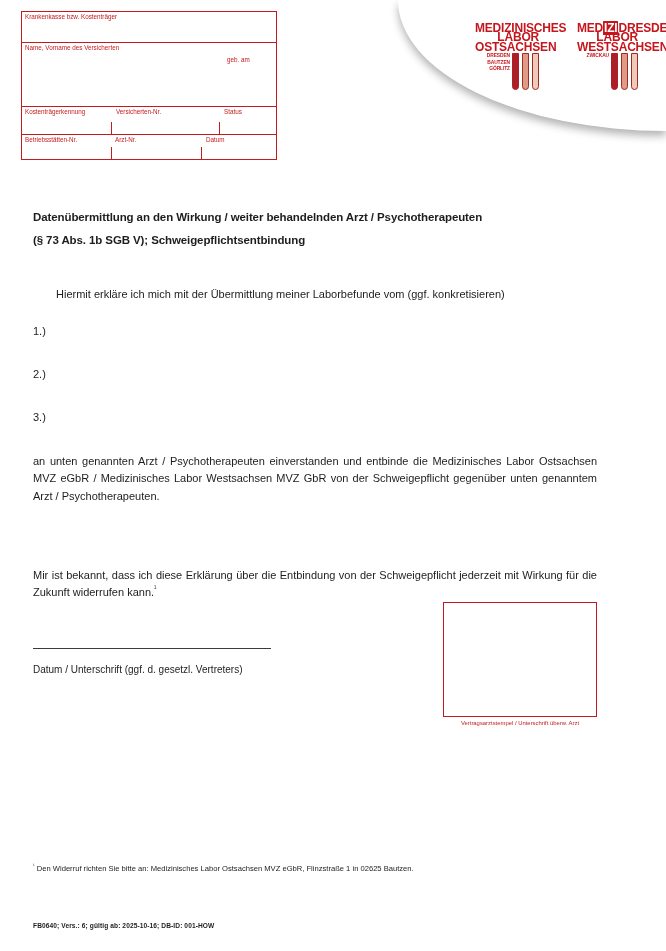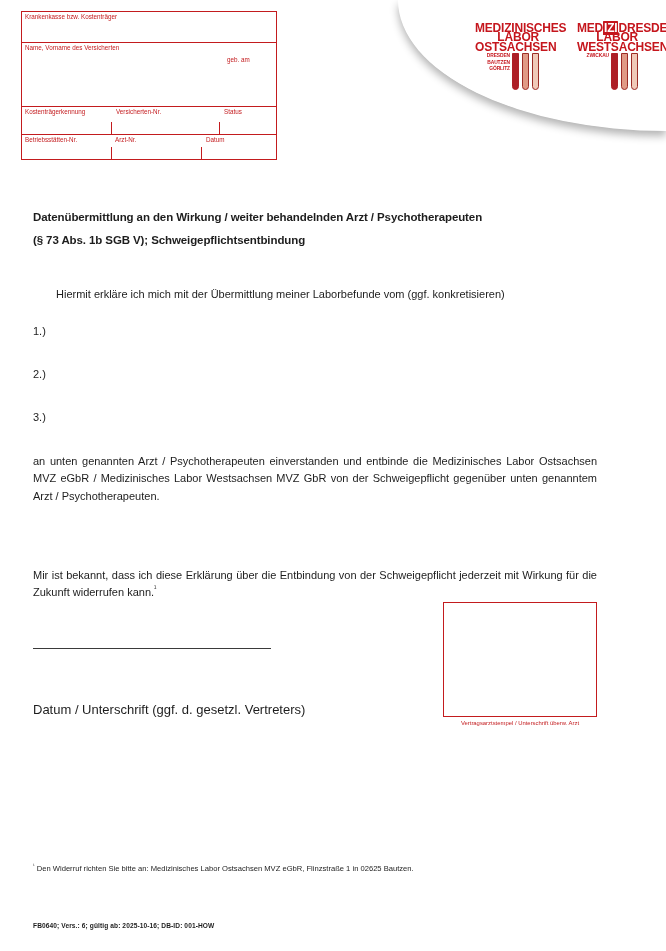--- a/index.html
+++ b/index.html
@@ -61,21 +61,21 @@
   .item-blank{flex:1;height:14px;}
   .para{
     position:absolute;left:33px;width:564px;
     font-size:11px;line-height:17.4px;text-align:justify;
   }
   .para-1{top:453px;}
   .para-2{top:567px;}
   sup{font-size:65%;line-height:0;}
 
   .sig-line{position:absolute;left:33px;top:648px;width:238px;height:0;border-top:1.2px solid #3a3a3a;}
-  .sig-label{position:absolute;left:33px;top:663px;font-size:13px;line-height:14px;margin-top:40px;}
+  .sig-label{position:absolute;left:33px;top:663px;font-size:10px;line-height:14px;}
 
   .stamp-box{position:absolute;left:443px;top:602px;width:154px;height:115px;border:1px solid var(--form-red);background:#fff;}
   .stamp-caption{
     position:absolute;left:441px;top:719px;width:158px;text-align:center;
     font-size:5.9px;line-height:8px;color:var(--form-red);white-space:nowrap;
   }
 
   .footnote{position:absolute;left:33px;top:864px;font-size:7.6px;line-height:10px;white-space:nowrap;}
   .doc-footer{position:absolute;left:33px;top:921px;font-size:6.6px;font-weight:700;line-height:9px;letter-spacing:0.1px;white-space:nowrap;}
 </style>

